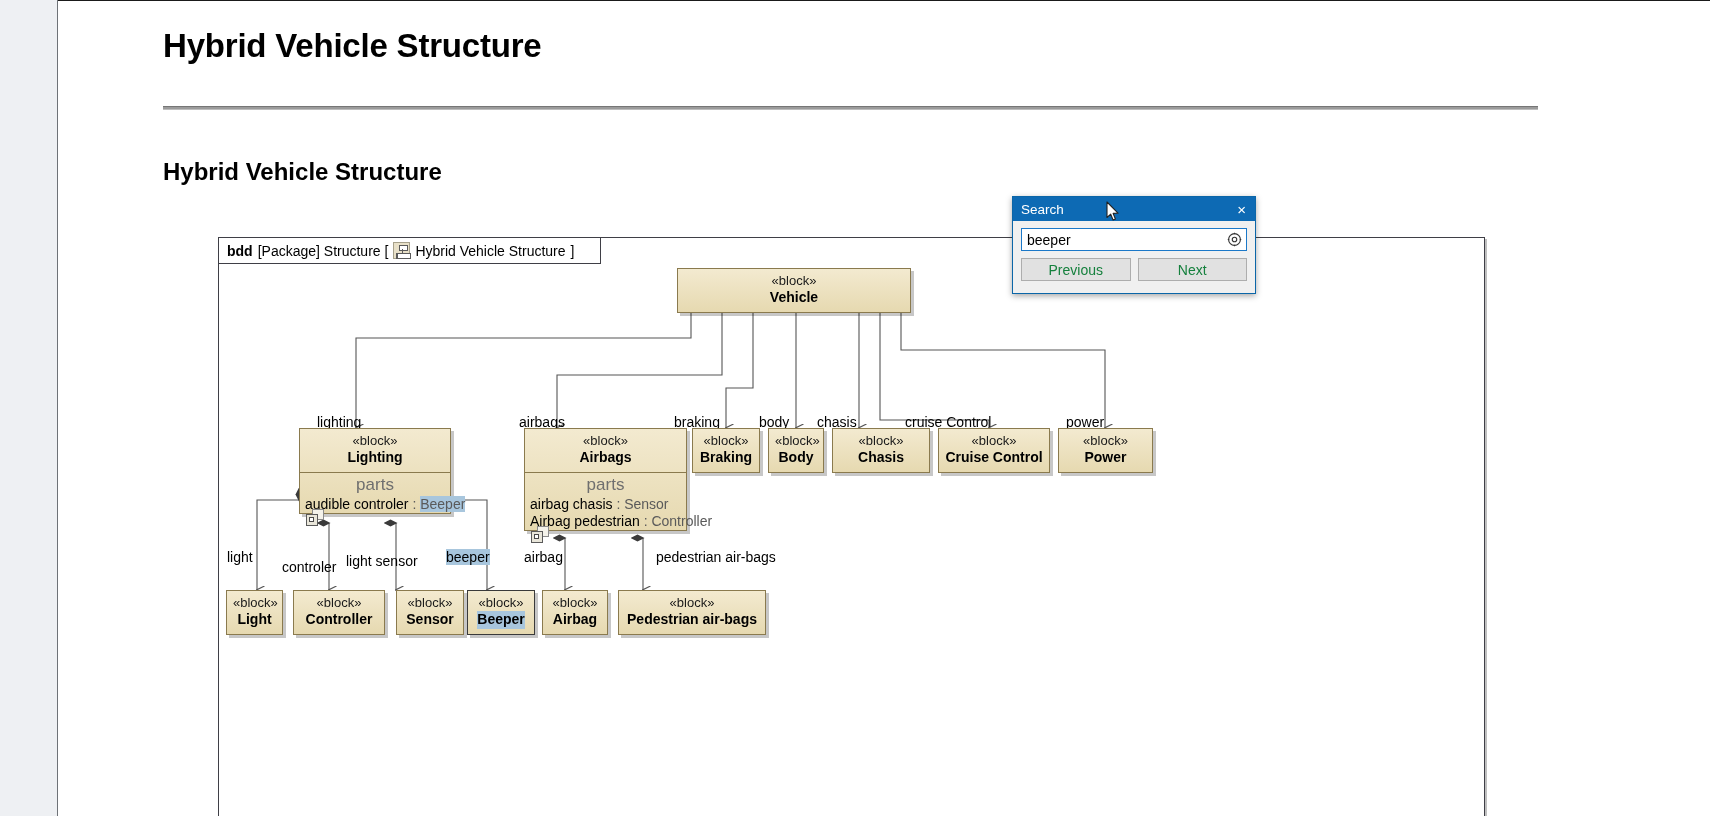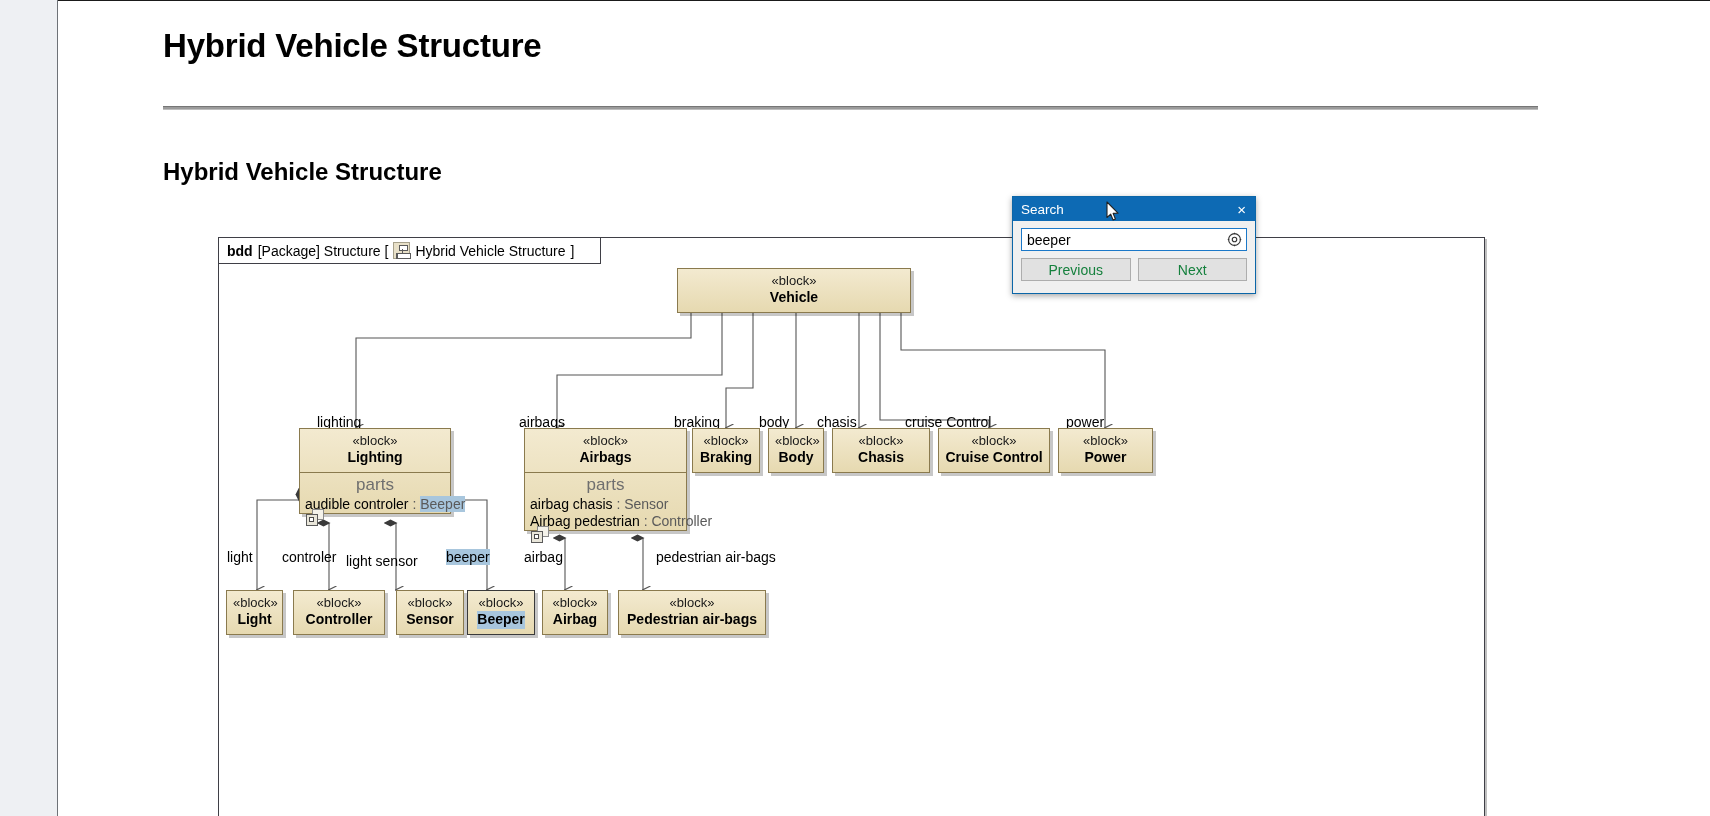--- a/index.html
+++ b/index.html
@@ -276,21 +276,21 @@
     </div>
 
     <div class="blk" style="left:839px; top:190px; width:95px;">
       <div class="hdr">
         <div class="ster">«block»</div>
         <div class="nm">Power</div>
       </div>
     </div>
 
     <div class="rlabel" style="left:8px; top:311px;">light</div>
-    <div class="rlabel" style="left:63px; top:311px;">controler</div>
+    <div class="rlabel" style="left:63px; top:321px;">controler</div>
     <div class="rlabel" style="left:127px; top:315px;">light sensor</div>
     <div class="rlabel hl" style="left:227px; top:311px;">beeper</div>
     <div class="rlabel" style="left:305px; top:311px;">airbag</div>
     <div class="rlabel" style="left:437px; top:311px;">pedestrian air-bags</div>
 
     <div class="blk" style="left:7px; top:352px; width:57px;">
       <div class="hdr">
         <div class="ster">«block»</div>
         <div class="nm">Light</div>
       </div>

